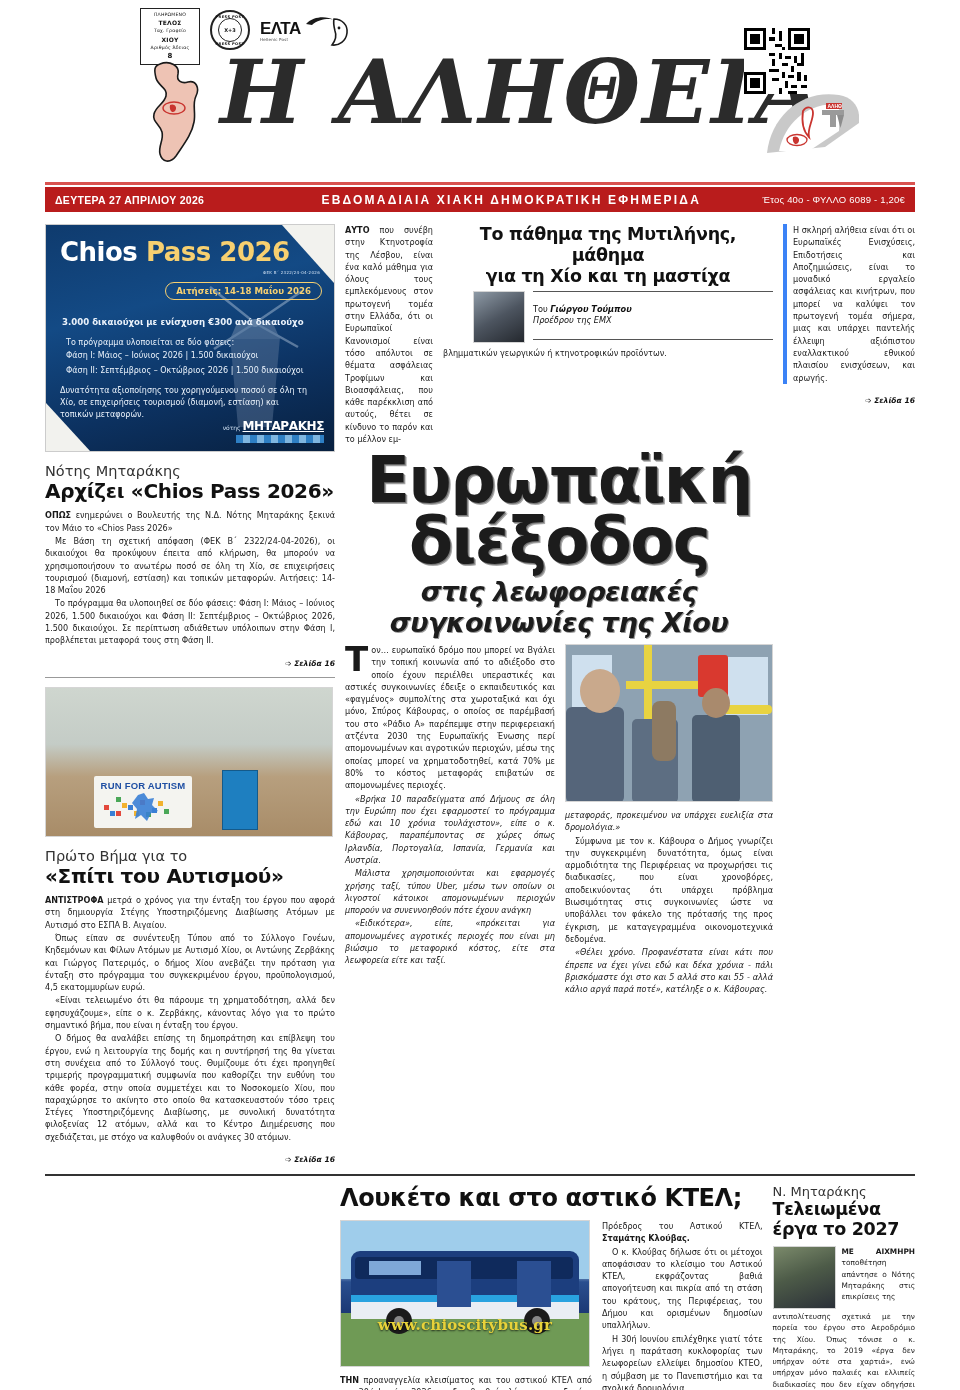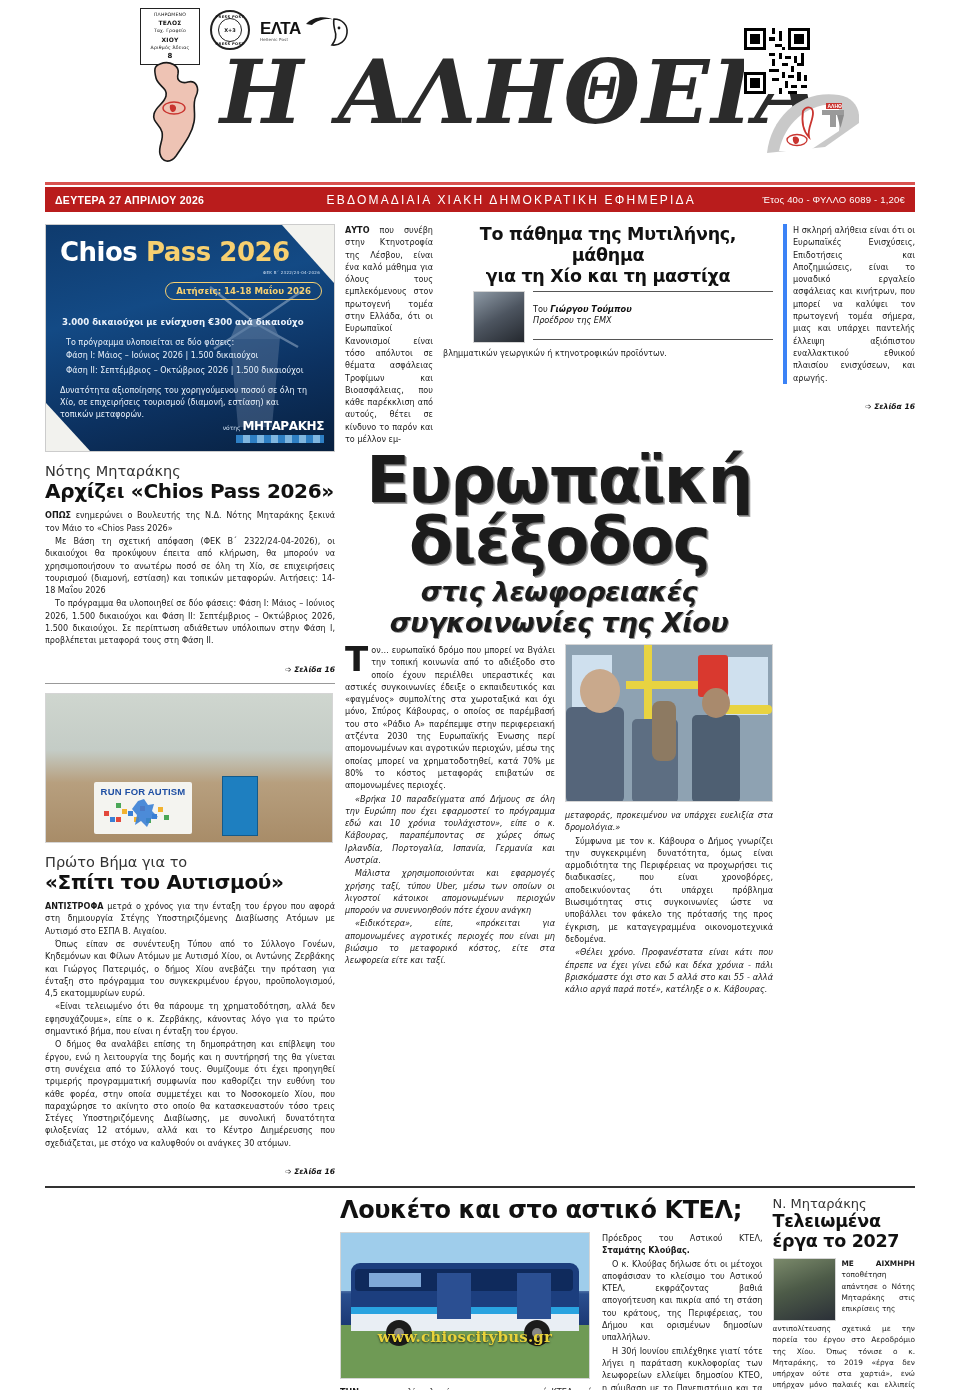--- a/index.html
+++ b/index.html
@@ -34,21 +34,21 @@
   .map-chios { position:absolute; left:95px; top:60px; width:72px; height:105px; }
   .title-h1 { position:absolute; left:175px; top:48px; width:650px; height:115px;
               font-family:"DejaVu Serif", serif; font-weight:bold; font-style:italic;
               font-size:88px; line-height:1; letter-spacing:2px; color:#2b2b2b; }
   .qr { position:absolute; right:105px; top:28px; width:66px; height:66px; }
   .tvlogo { position:absolute; right:55px; top:85px; width:95px; height:72px; }
 
   .bar { position:relative; margin-top:2px; height:25px; background:#b91c1c; display:flex; align-items:center; color:#fff; }
   .bar:before { content:""; position:absolute; left:0; right:0; top:-5px; height:3px; background:#d9524f; }
   .bar .date { font-family:"Liberation Sans", sans-serif; font-size:10.5px; font-weight:bold; padding-left:10px; width:215px; letter-spacing:.3px; }
-  .bar .mid { flex:1; text-align:center; font-family:"Liberation Sans", sans-serif; font-weight:normal; font-size:12px; letter-spacing:2.2px; }
+  .bar .mid { flex:1; text-align:center; font-family:"Liberation Sans", sans-serif; font-weight:bold; font-size:12px; letter-spacing:2.2px; }
   .bar .right { font-family:"Liberation Sans", sans-serif; font-size:9.5px; padding-right:10px; letter-spacing:.2px; }
 
   
   .content { display:flex; gap:10px; margin-top:12px; }
   .col-left { width:290px; }
   .col-main { width:430px; }
   .col-right { width:145px; }
 
   
   .ad-chios { width:290px; height:228px; position:relative; overflow:hidden; border:1px solid #ccc;
@@ -64,33 +64,33 @@
   .ad-chios .fek { position:absolute; right:14px; top:45px; font-size:4px; color:#cfe0f2; letter-spacing:.3px; }
   .ad-chios .pill { position:absolute; right:12px; top:57px; border:1.2px solid #f7d070; border-radius:12px;
     color:#f7d070; font-size:8.6px; font-weight:bold; padding:3px 10px; }
   .ad-chios .l1 { position:absolute; left:16px; top:92px; font-size:8.6px; color:#eaf2fb; font-weight:bold; }
   .ad-chios .l2 { position:absolute; left:20px; top:113px; font-size:8px; color:#eaf2fb; }
   .ad-chios .l3 { position:absolute; left:20px; top:126px; font-size:8px; color:#eaf2fb; }
   .ad-chios .l4 { position:absolute; left:20px; top:141px; font-size:8px; color:#eaf2fb; }
   .ad-chios .l5 { position:absolute; left:14px; top:160px; width:250px; font-size:8px; color:#eaf2fb; line-height:1.5; }
   .ad-chios .logo { position:absolute; right:10px; bottom:8px; text-align:right; }
   .ad-chios .logo .nm { font-size:6px; color:#cfe0f2; }
-  .ad-chios .logo .nm b { font-size:12px; color:#fff; letter-spacing:-.4px; }
+  .ad-chios .logo .nm b { font-size:12px; color:#fff; letter-spacing:-.4px;text-decoration:underline; }
   .ad-chios .logo .stripe { width:88px; height:8px; margin-top:2px; margin-left:auto;
     background:repeating-linear-gradient(90deg,#2e7fc4 0 7px,#7fb6e0 7px 14px); }
 
   
   .kicker { font-family:"DejaVu Sans", sans-serif; font-size:14.5px; color:#333; margin:11px 0 1px; }
   .arthead { font-family:"DejaVu Sans", sans-serif; font-weight:bold; font-size:20px; line-height:1.12;
     margin:0 0 7px; color:#111; letter-spacing:-.3px; }
   .body-txt { font-size:8.1px; line-height:1.52; text-align:justify; color:#1a1a1a; }
   .body-txt p { margin:0 0 1px; text-indent:10px; }
   .body-txt p.first { text-indent:0; }
   .body-txt b { font-weight:bold; }
-  .jump { text-align:right; font-style:italic; font-weight:bold; font-size:7.6px; margin-top:18px; }
+  .jump { text-align:right; font-style:italic; font-weight:bold; font-size:7.6px; margin-top:12px; }
   .hr { border-top:1px solid #999; margin:9px 0 0; }
   .hr2 { border-top:2px solid #333; margin:10px 0 0; }
 
   
   .photo { position:relative; overflow:hidden; background:#b9c3cc; border:1px solid #d5d5d5; }
   .ph-autism { width:288px; height:150px;
     background:linear-gradient(180deg,#cfd6cf 0%,#c4ccc6 38%,#b79f7e 60%,#a88c68 100%); }
   .ph-bus-in { width:288px; height:158px;
     background:linear-gradient(175deg,#9fb0bc 0%,#7e94a6 40%,#5d7386 75%,#3f5263 100%); }
   .ph-bus-out { width:250px; height:147px;

